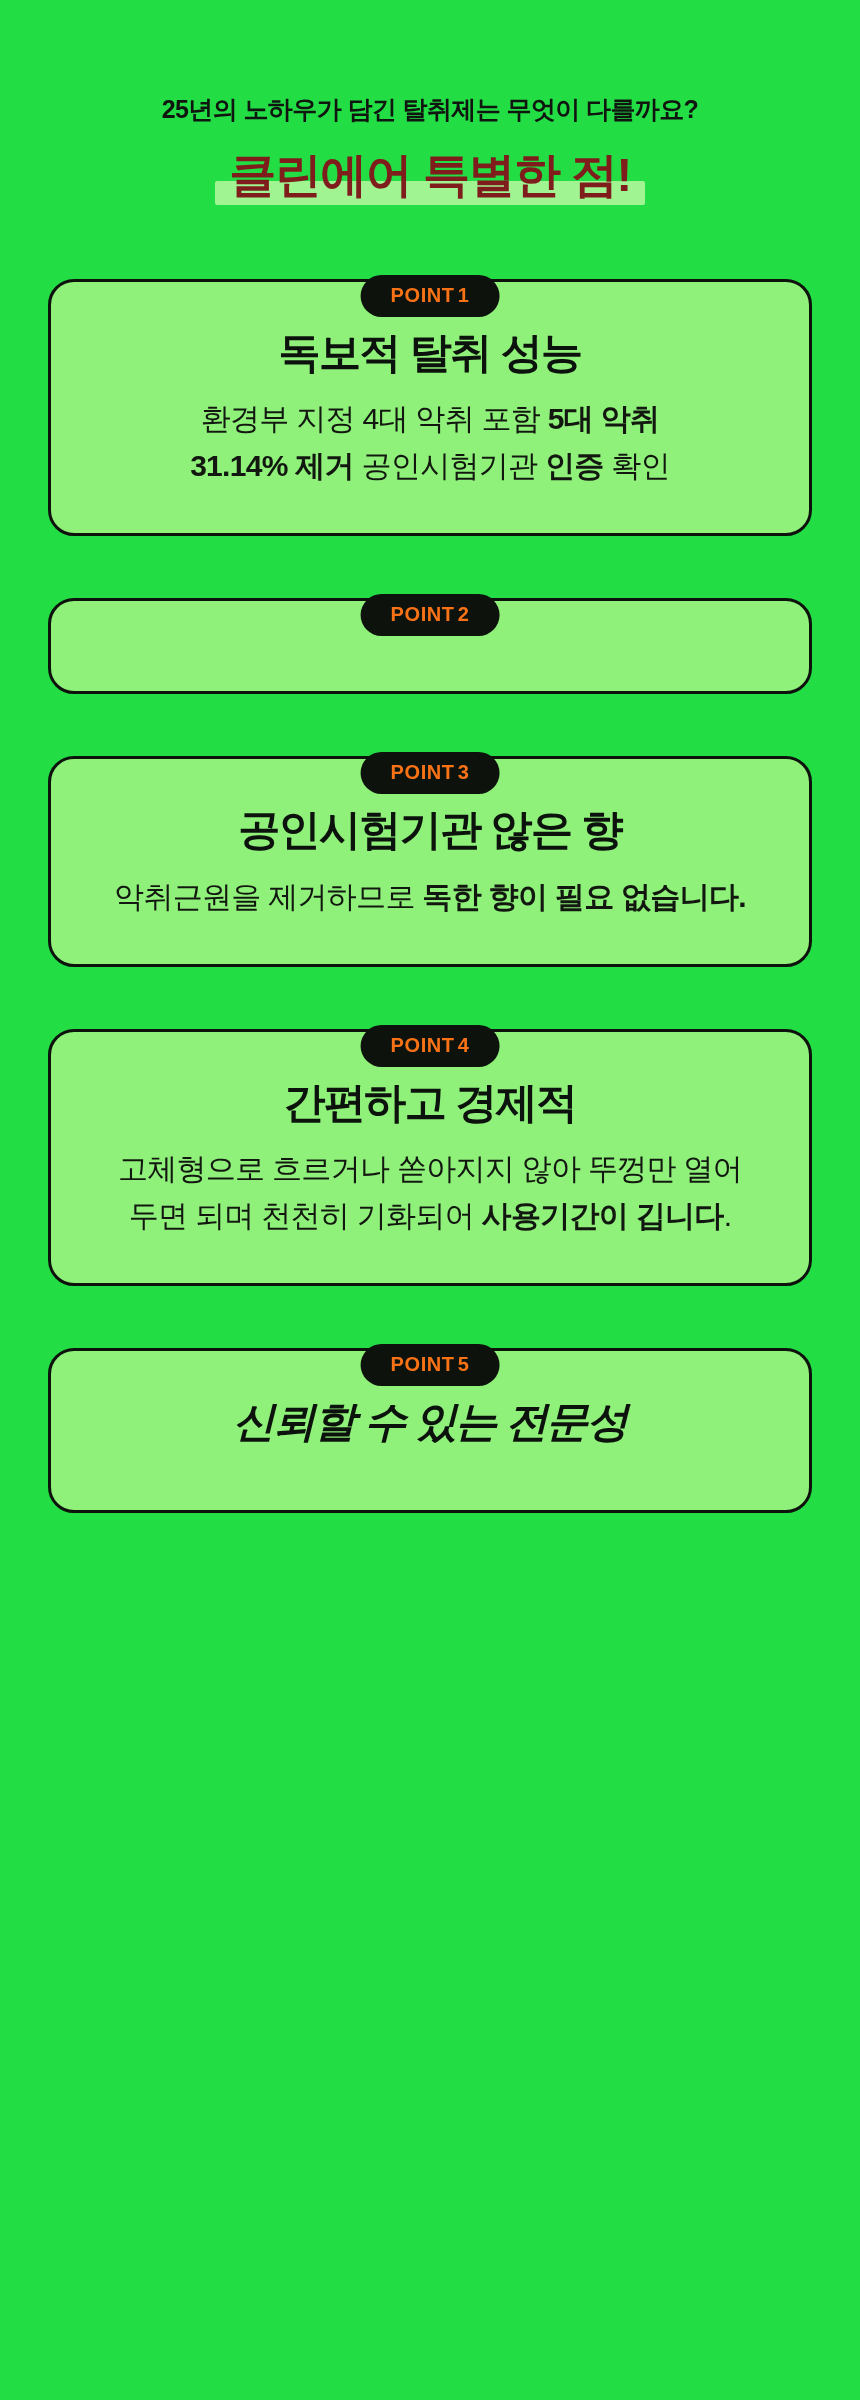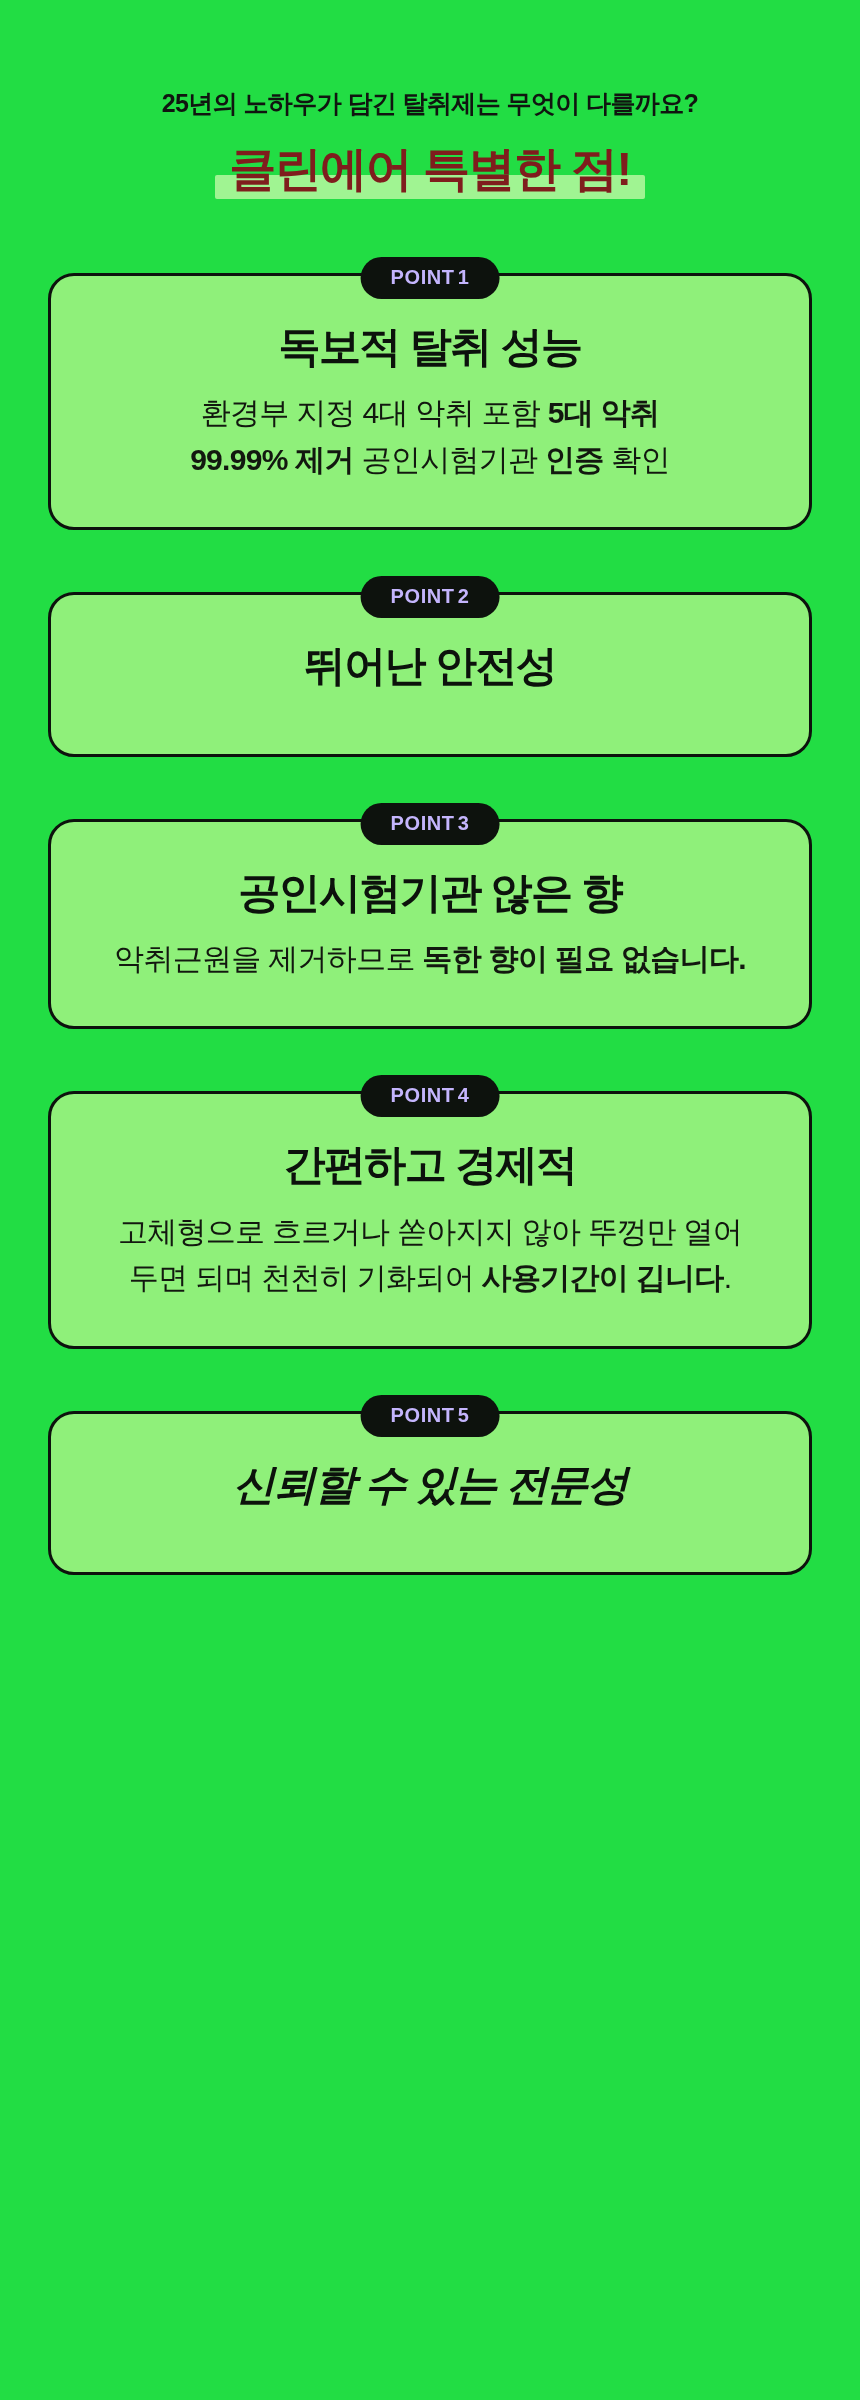--- a/index.html
+++ b/index.html
@@ -12,21 +12,21 @@
     background: #22dd44;
     font-family: "Liberation Sans", "DejaVu Sans", sans-serif;
     color: #111111;
     overflow: hidden;
   }
   .page {
     position: relative;
     width: 860px;
     height: 1916px;
     box-sizing: border-box;
-    padding: 8px 48px;
+    padding: 14px 48px;
   }
 
   
   .header {
     padding-top: 80px;
     text-align: center;
   }
   .header-sub {
     font-size: 25px;
     font-weight: 700;
@@ -71,25 +71,25 @@
     margin-top: 50px;
     display: flex;
     flex-direction: column;
     gap: 42px;
   }
   .card-block {
     position: relative;
   }
   .badge {
     position: absolute;
-    top: 4px;
+    top: 16px;
     left: 50%;
     transform: translateX(-50%);
     background: #0d120d;
-    color: #c4b5fd;
+    color: #f97316;
     border-radius: 22px;
     padding: 9px 30px 10px 30px;
     font-size: 20px;
     font-weight: 700;
     letter-spacing: 0.6px;
     z-index: 3;
     white-space: nowrap;
   }
   .badge .num {
     font-weight: 900;
@@ -151,31 +151,30 @@
   <div class="cards">
 
     <div class="card-block">
       <div class="badge">
         <span>POINT</span><span class="num">1</span>
       </div>
       <div class="card c1">
         <div class="card-title">독보적 탈취 성능</div>
         <div class="card-desc">
             <span class="line"><span>환경부 지정 4대 악취 포함 </span><b>5대 악취</b></span>
-            <span class="line"><b>99.99% 제거</b><span> 공인시험기관 </span><b>인증</b><span> 확인</span></span>
+            <span class="line"><b>31.14% 제거</b><span> 공인시험기관 </span><b>인증</b><span> 확인</span></span>
           </div>
       </div>
     </div>
 
     <div class="card-block">
       <div class="badge">
         <span>POINT</span><span class="num">2</span>
       </div>
       <div class="card c2">
-        <div class="card-title">뛰어난 안전성</div>
       </div>
     </div>
 
     <div class="card-block">
       <div class="badge">
         <span>POINT</span><span class="num">3</span>
       </div>
       <div class="card c3">
         <div class="card-title">공인시험기관 않은 향</div>
         <div class="card-desc">

